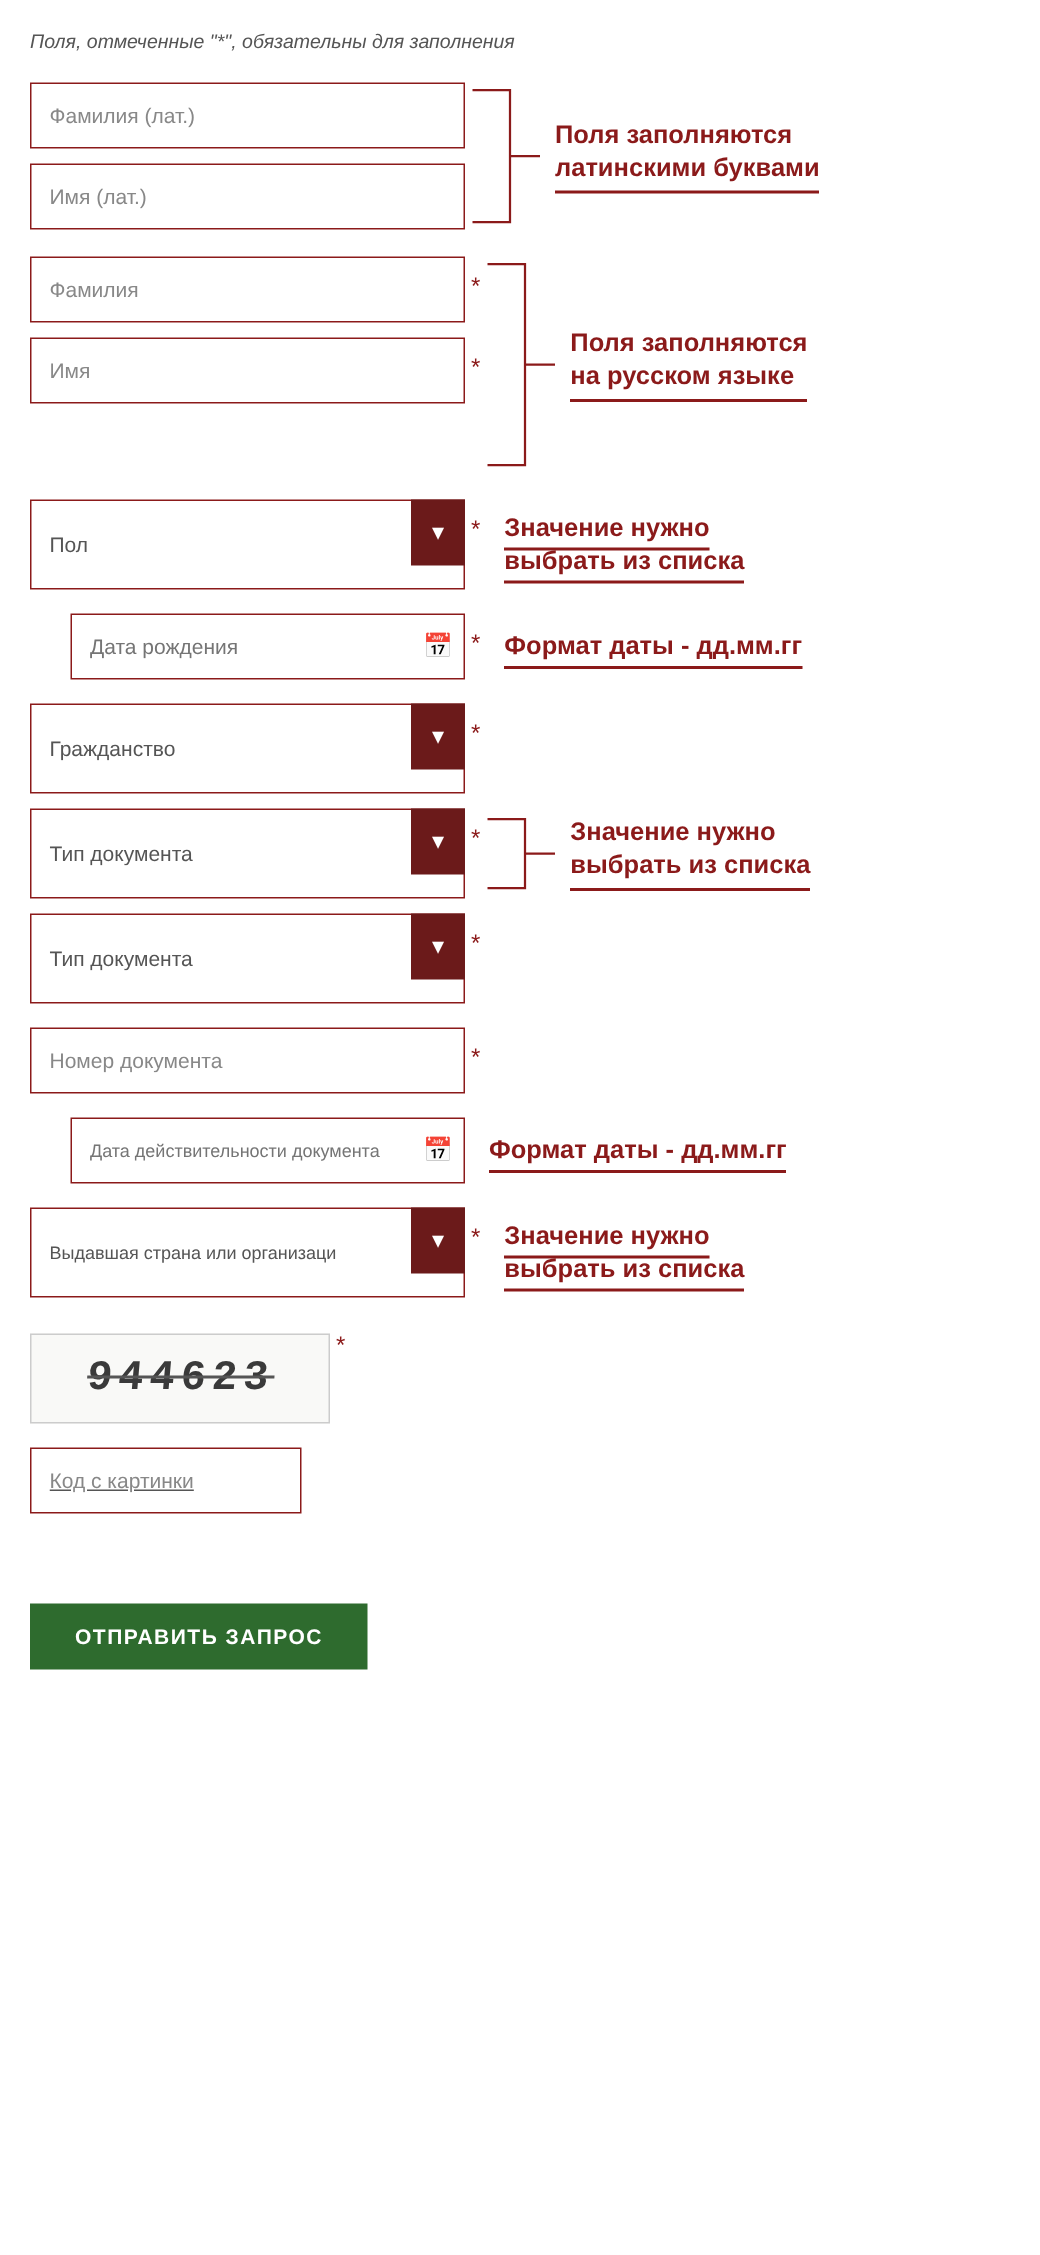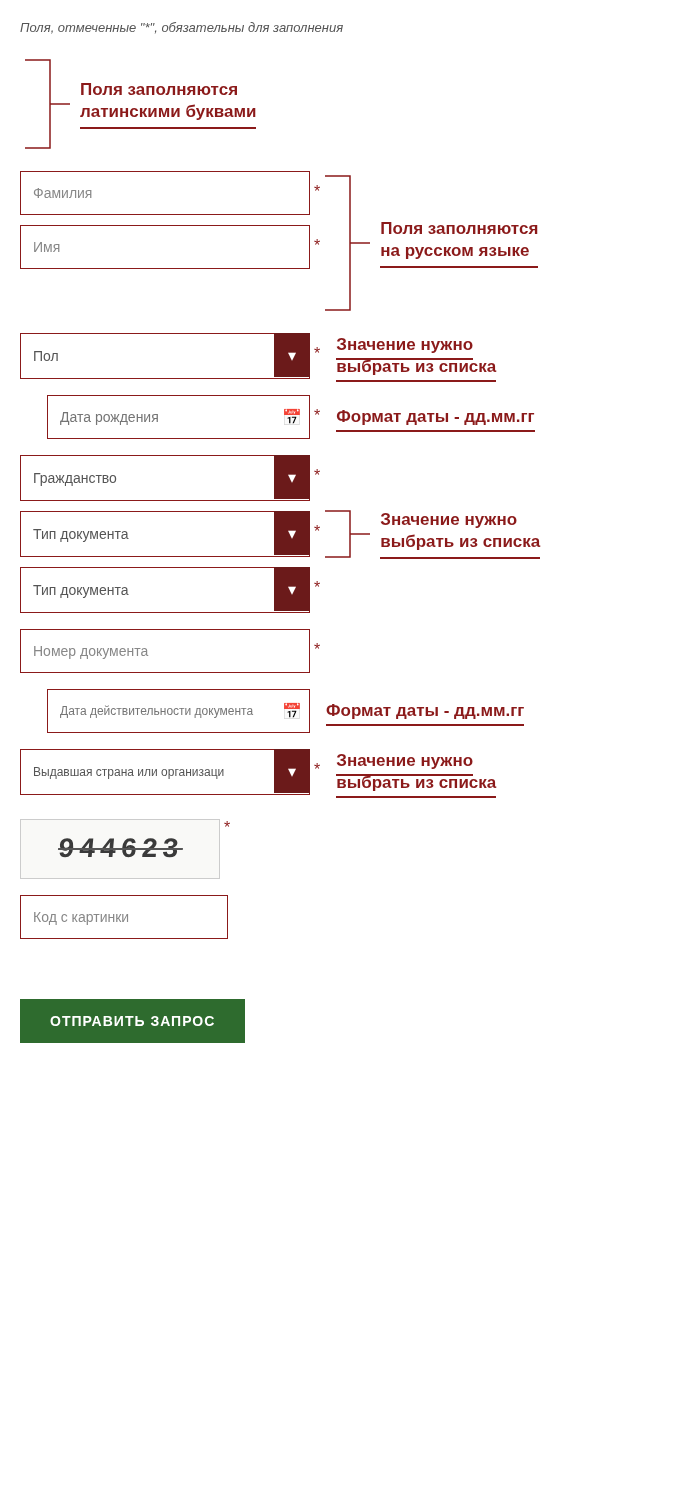--- a/index.html
+++ b/index.html
@@ -32,21 +32,21 @@
       color: #555;
       outline: none;
       background: #fff;
     }
     .input-field::placeholder {
       color: #888;
     }
     .select-wrapper {
       position: relative;
       width: 290px;
-      height: 46px;
+      height: 60px;
     }
     .select-field {
       width: 100%;
       height: 100%;
       border: 1px solid #8b1a1a;
       padding: 0 12px;
       font-size: 14px;
       color: #555;
       background: #fff;
       appearance: none;
@@ -179,20 +179,26 @@
       margin-bottom: 16px;
     }
   </style>
 </head>
 <body>
 
 <p class="hint-text">Поля, отмеченные "*", обязательны для заполнения</p>
 
 <div class="section-with-bracket" style="margin-bottom:18px;">
   <div class="fields-side">
+    <div class="field-row">
+      <input class="input-field" type="text" placeholder="Фамилия (лат.)" style="">
+    </div>
+    <div class="field-row">
+      <input class="input-field" type="text" placeholder="Имя (лат.)" style="">
+    </div>
   </div>
   <div class="bracket-svg-container">
     <svg width="50" height="98" viewBox="0 0 50 98">
       <path d="M5,5 L30,5 L30,93 L5,93" fill="none" stroke="#8b1a1a" stroke-width="1.5"></path>
       <line x1="30" y1="49" x2="50" y2="49" stroke="#8b1a1a" stroke-width="1.5"></line>
     </svg>
   </div>
   <div class="annotation-side">
     <span class="annotation-text" style="white-space:pre-line;">Поля заполняются
 латинскими буквами</span>
@@ -321,19 +327,19 @@
 </div>
 
 <div class="captcha-container">
   <div style="display:flex;align-items:flex-start;margin-bottom:8px;">
     <div class="captcha-image">
       <span class="captcha-text">944623</span>
     </div>
     <span class="captcha-required">*</span>
   </div>
   <div class="field-row">
-    <input class="input-field" type="text" style="width: 208px;" placeholder="Код с картинки">
+    <input class="input-field" type="text" style="width: 181px; text-decoration: underline;" placeholder="Код с картинки">
   </div>
 </div>
 
 <div style="margin-top:20px;">
   <button class="submit-btn">ОТПРАВИТЬ ЗАПРОС</button>
 </div>
 
 </body></html>

